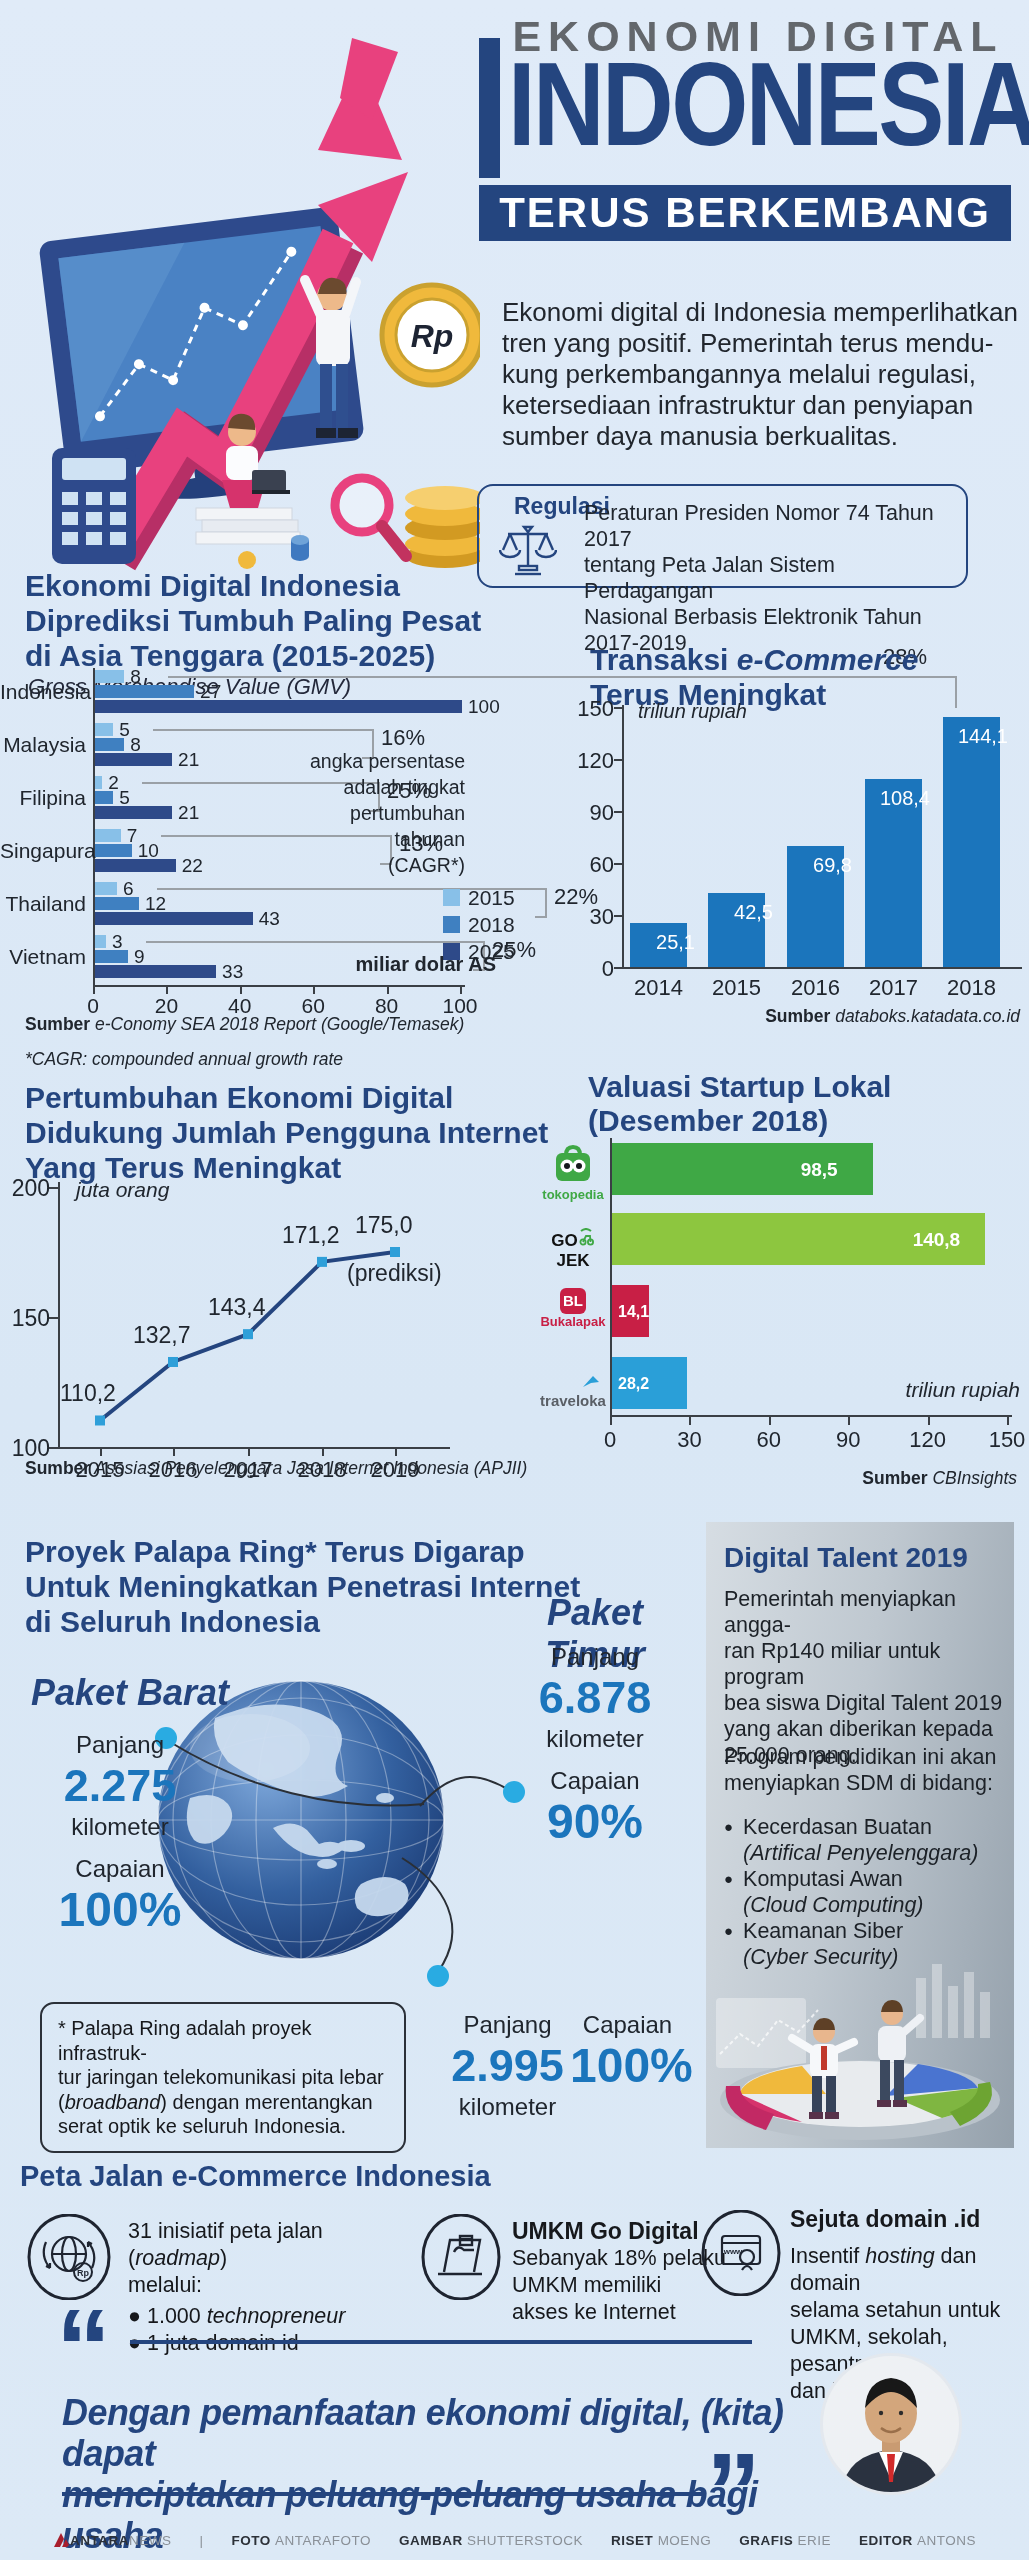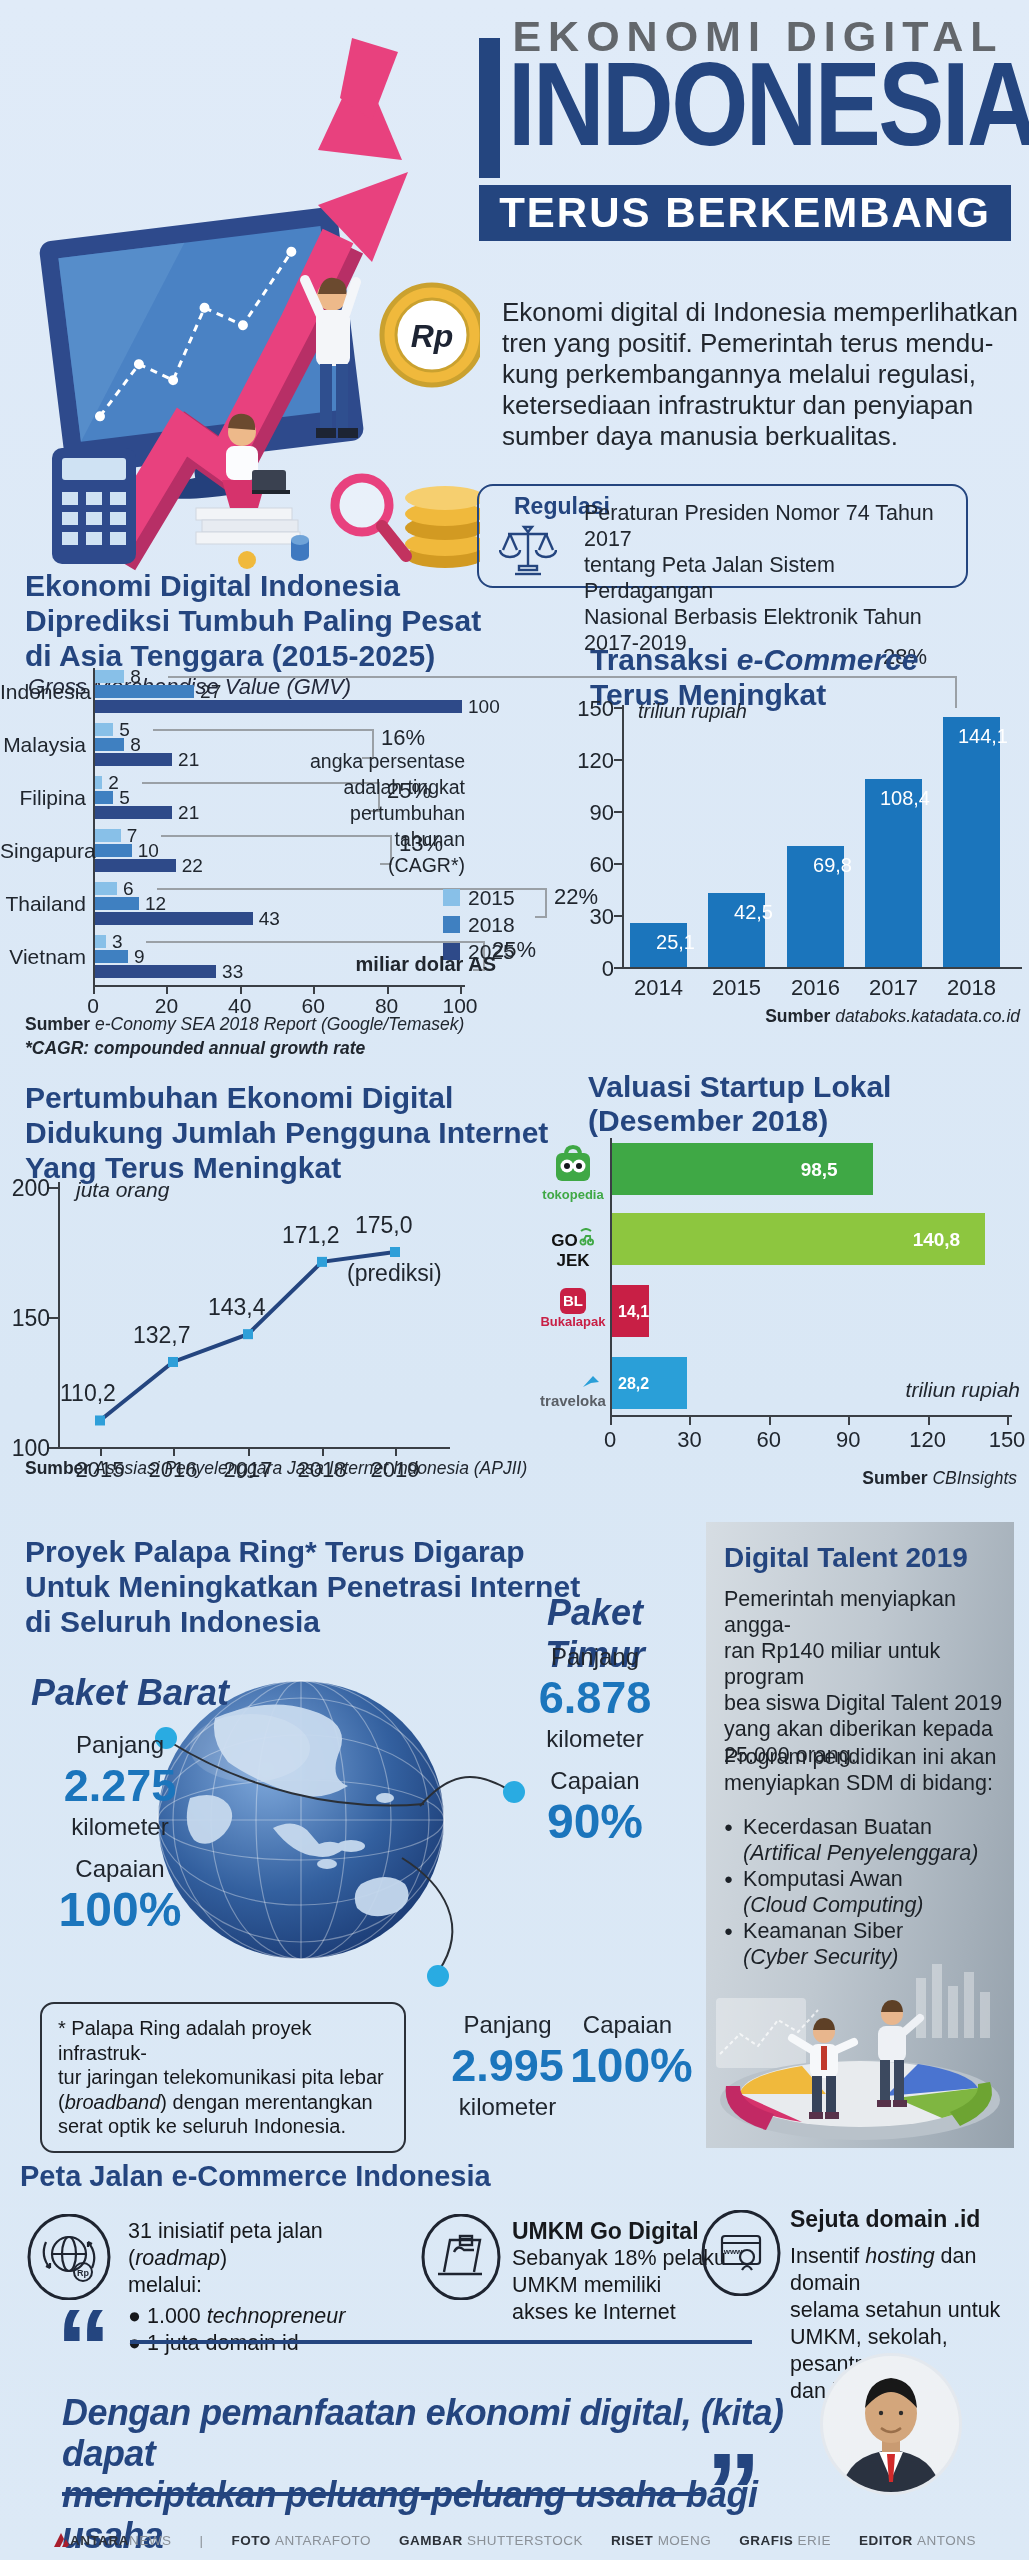--- a/index.html
+++ b/index.html
@@ -286,21 +286,21 @@
         <span class="legend-t">2018</span>
       </div>
       <div class="legend-row">
         <span class="legend-sw" style="background: rgb(46, 74, 137);"></span>
         <span class="legend-t">2025</span>
       </div>
     </div>
   <div class="abs dark" style="left:330px;top:953px;width:166px;text-align:right;font-size:20px;font-weight:600;">miliar dolar AS</div>
   <div class="abs src" style="left:25px;top:1014px;">
     <span class="b">Sumber</span><span class="it"> e-Conomy SEA 2018 Report (Google/Temasek)</span>
-    <div class="it" style="margin-top:3px;font-weight:bold;">*CAGR: compounded annual growth rate</div>
+    <div class="it" style="margin-top:14px;">*CAGR: compounded annual growth rate</div>
   </div>
 
   <div class="abs sec-title pre" style="left:590px;top:642px;font-size:30px;line-height:35px;"><span>Transaksi </span><span class="it">e-Commerce</span><span>
 Terus Meningkat</span></div>
   <div class="abs" id="ecom-plot" style="left:590px;top:700px;width:435px;height:305px;">
       <div class="axis" style="left: 32px; top: 5px; width: 2px; height: 264px;"></div>
       <div class="axis" style="left: 32px; top: 267px; width: 400px; height: 2px;"></div>
       <div class="axis" style="left: 24px; top: 267px; width: 8px; height: 2px;"></div>
       <div class="tick-label" style="left: -24px; top: 256px; width: 48px; text-align: right; font-size: 22px;">0</div>
       <div class="axis" style="left: 24px; top: 215px; width: 8px; height: 2px;"></div>

